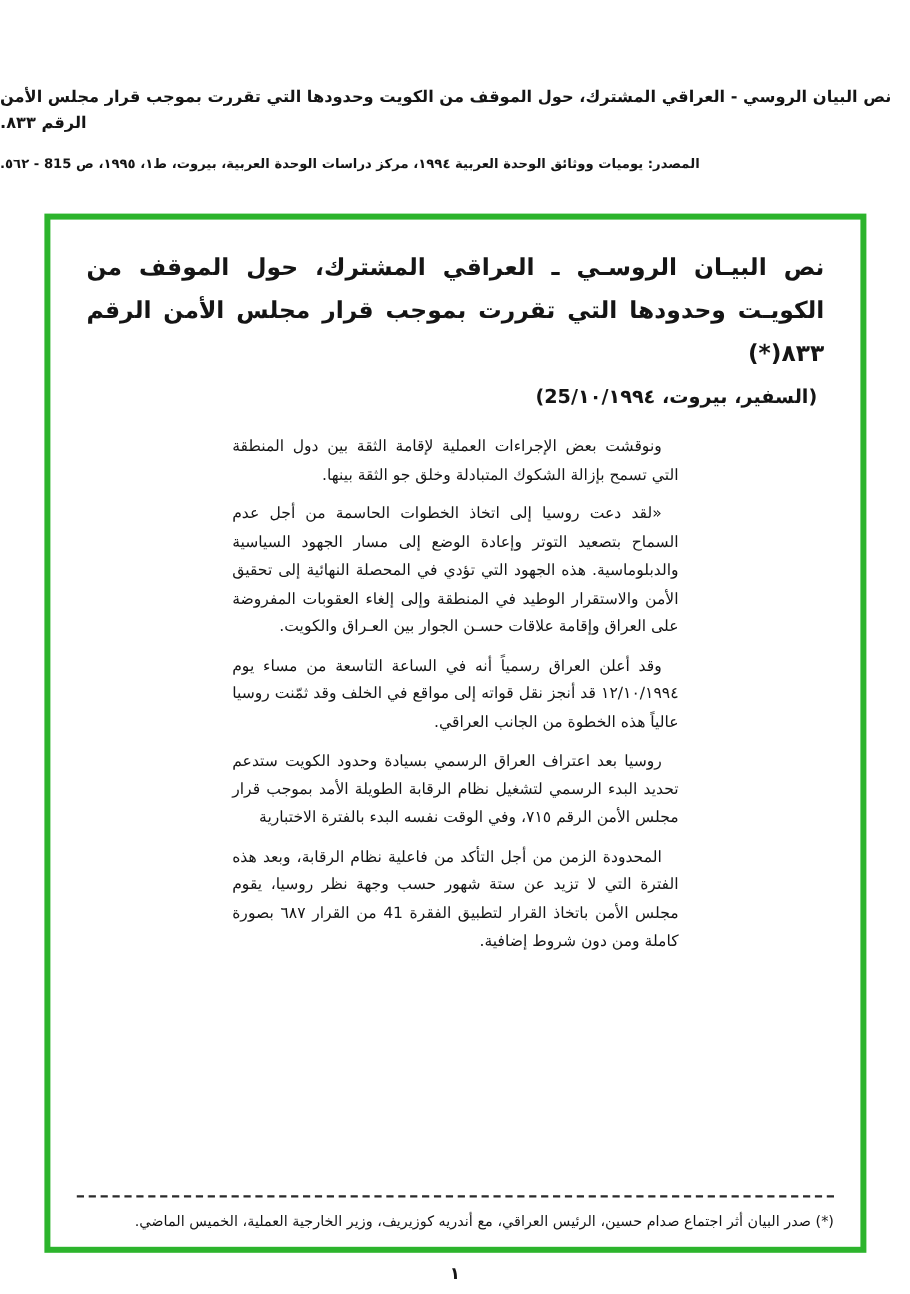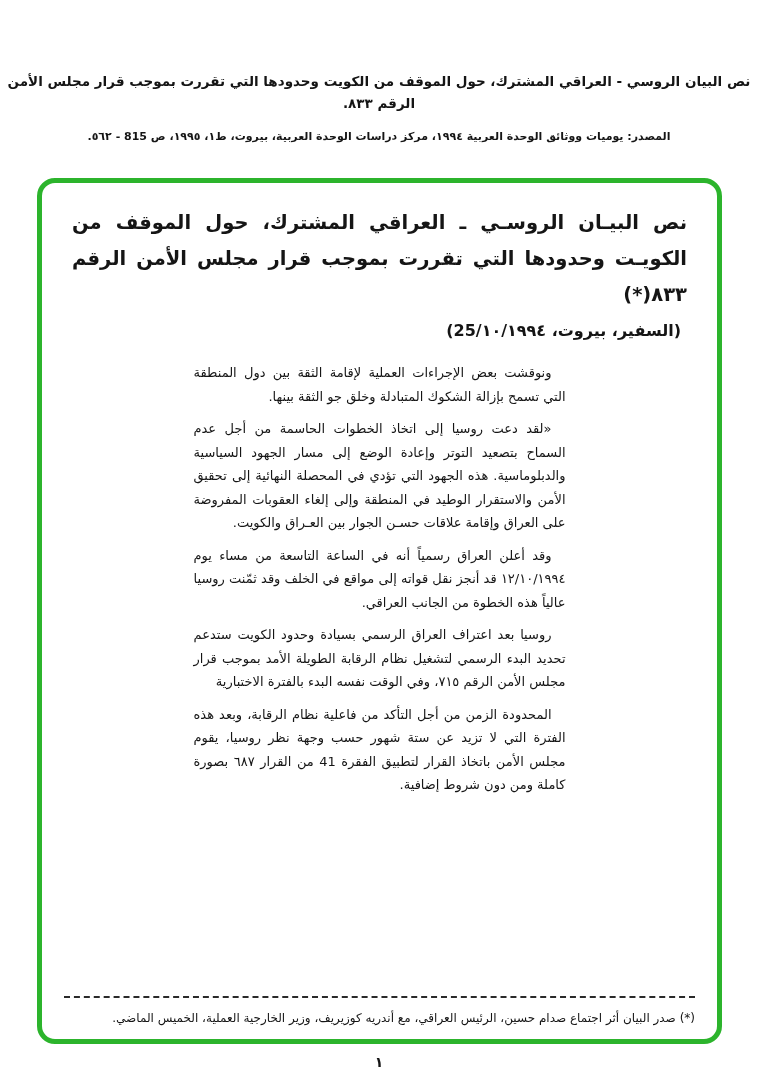--- a/index.html
+++ b/index.html
@@ -16,42 +16,42 @@
   }
   .page {
     position: relative;
     width: 758px;
     height: 1078px;
     background: #ffffff;
     direction: rtl;
   }
   .header-block {
     padding-top: 70px;
-    text-align: center;
+    text-align: left;
   }
   .header-title-line1,
   .header-title-line2 {
     font-weight: bold;
     font-size: 13.5px;
     line-height: 22px;
   }
   .header-source {
     font-weight: bold;
     font-size: 11px;
     line-height: 18px;
     margin-top: 14px;
   }
   .doc-box {
     position: absolute;
     top: 178px;
     left: 37px;
     width: 685px;
     height: 866px;
     border: 5px solid #2cb42c;
-    border-radius: 18px;
+    border-radius: 0;
     box-sizing: border-box;
     background: #ffffff;
   }
   .doc-inner {
     padding: 22px 30px 0 30px;
   }
   .doc-title {
     font-weight: bold;
     font-size: 19.5px;
     line-height: 36px;

